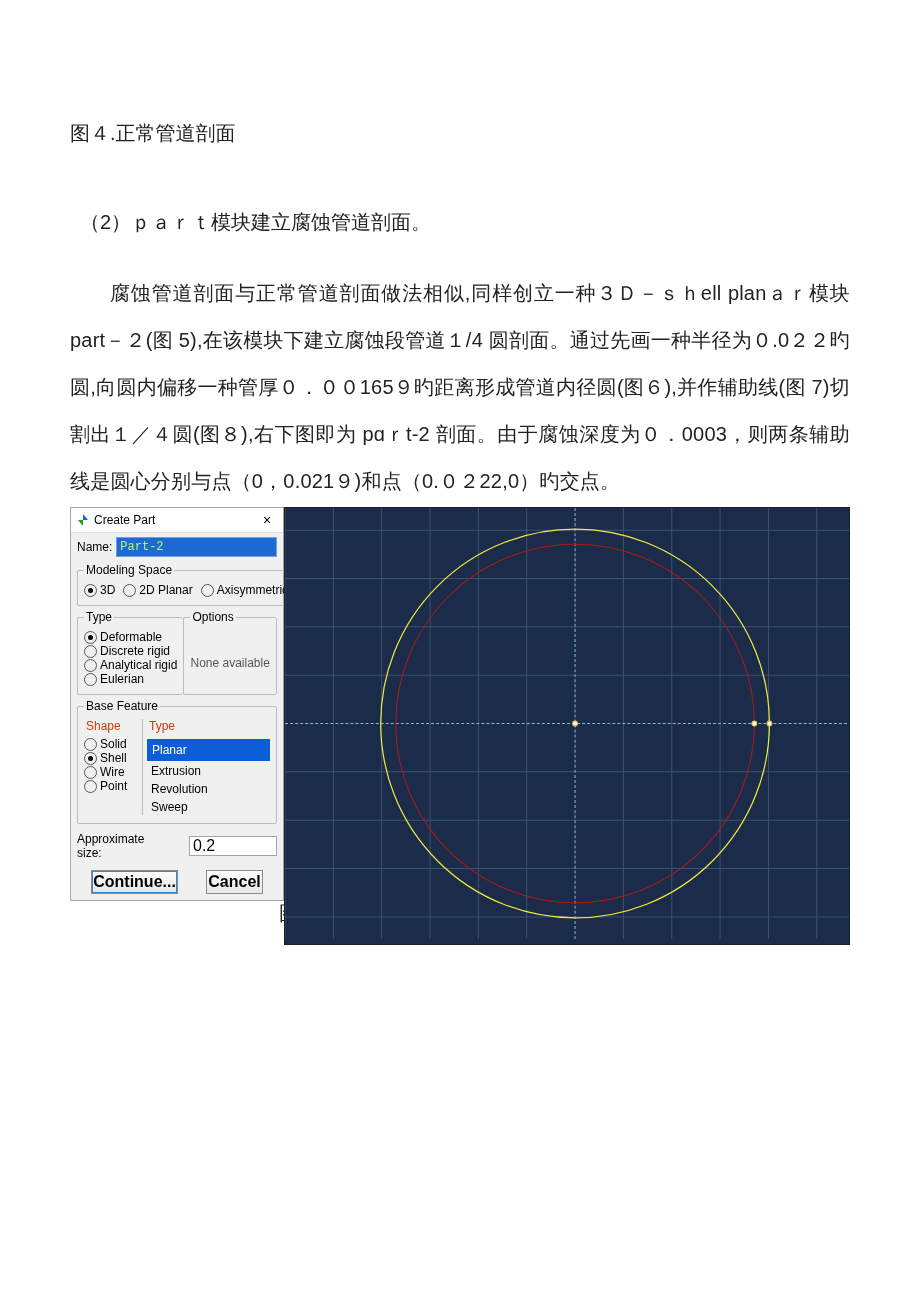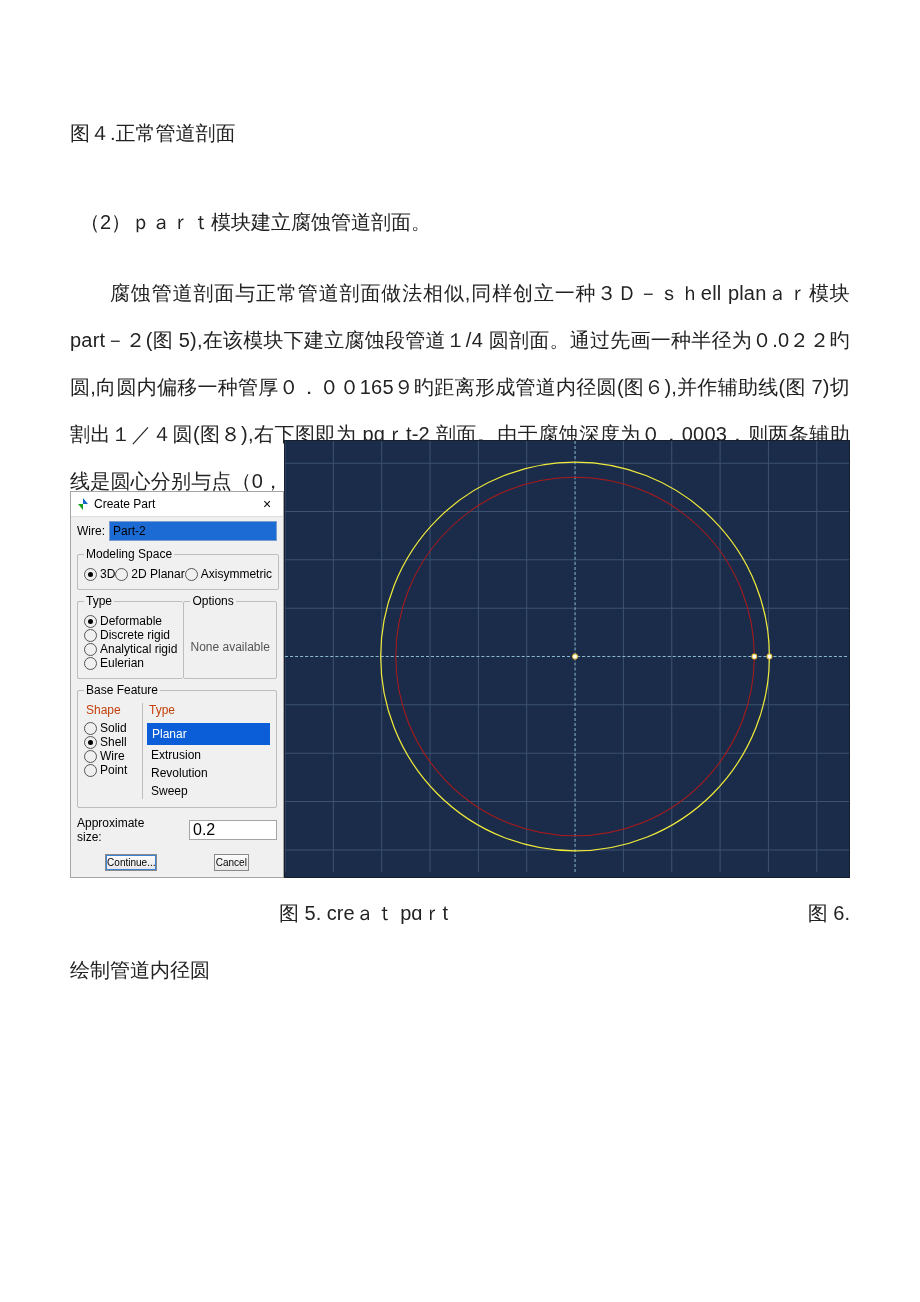--- a/index.html
+++ b/index.html
@@ -27,21 +27,21 @@
     line-height: 2.35;
     text-align: justify;
     text-indent: 2em;
     margin-bottom: 6px;
     letter-spacing: 0.2px;
   }
 
   
   .figrow {
     display: flex;
-    align-items: flex-end;
+    align-items: flex-start;
     height: 371px;
     margin-top: -4px;
   }
 
   
   .dialog {
     width: 212px;
     border: 1px solid #a5a5a5;
     background: #f0f0f0;
     font-family: "Segoe UI", Arial, sans-serif;
@@ -83,37 +83,37 @@
   .name-row {
     display: flex;
     align-items: center;
     gap: 4px;
     margin-bottom: 2px;
   }
   .name-row input {
     flex: 1;
     border: 1px solid #7a9ccf;
     background: #1c6bd4;
-    color: #000000;
+    color: #bef264;
     height: 18px;
     padding: 0 3px;
-    font-family: Liberation Sans, sans-serif;
+    font-family: Liberation Mono, monospace;
     font-size: 12px;
   }
   fieldset.fs {
     border: 1px solid #bdbdbd;
     border-radius: 2px;
     margin: 0;
     padding: 6px 6px 8px 6px;
   }
   fieldset.fs > legend {
     font-size: 12px;
     padding: 0 2px;
   }
-  .radio-row { display: flex; }
+  .radio-row { display: flex; gap: 8px; }
   .radio-item, .check-item {
     display: flex; align-items: center; gap: 3px;
     white-space: nowrap;
   }
   .twocol { display: flex; }
   .twocol > fieldset { flex: 1; }
   .twocol > fieldset:first-child { border-right: none; }
   .opt-none { color: #555; text-align: center; padding-top: 26px; }
   .vlist { display: flex; flex-direction: column; gap: 0; }
 
@@ -149,21 +149,22 @@
   }
   .btn-row {
     display: flex; justify-content: space-around;
     margin-top: 6px;
   }
   .btn {
     border: 1px solid #8a8a8a;
     background: linear-gradient(#fdfdfd,#e6e6e6);
     padding: 2px 1px;
     font-family: inherit;
-    font-size: 10px;
+    font-size: 16px;
+    font-weight: bold;
   }
   .btn.primary { box-shadow: 0 0 0 1px #3a83d6 inset; }
 
   
   .r {
     width: 11px; height: 11px;
     border: 1px solid #555;
     border-radius: 50%;
     display: inline-flex;
     align-items: center; justify-content: center;
@@ -221,21 +222,21 @@
           <svg width="14" height="14" viewBox="0 0 14 14">
             <path d="M7 1 L12 7 L7 7 Z" fill="#1065c9"></path>
             <path d="M7 13 L2 7 L7 7 Z" fill="#1aa01a"></path>
           </svg>
         </span>
         <span class="title">Create Part</span>
         <span class="close">×</span>
       </div>
       <div class="dialog-body">
         <div class="name-row">
-          <span>Wire:</span>
+          <span>Name:</span>
           <input type="text" value="Part-2" style="">
         </div>
 
         <fieldset class="fs">
           <legend>Modeling Space</legend>
           <div class="radio-row">
             <span class="radio-item">
                 <span class="r on"></span>
                 <span>3D</span>
               </span>
@@ -361,15 +362,14 @@
         <circle class="vpoint" cx="481" cy="214" r="2.4"></circle>
       </svg>
     </div>
   </div>
 
   <div class="fig-captions">
     <div class="left">图 5. creａｔ  pɑｒt</div>
     <div class="spacer"></div>
     <div class="right">图 6.</div>
   </div>
-  <div class="cap-line2">绘制管道内径圆</div>
 
 </div>
 
 </body></html>

